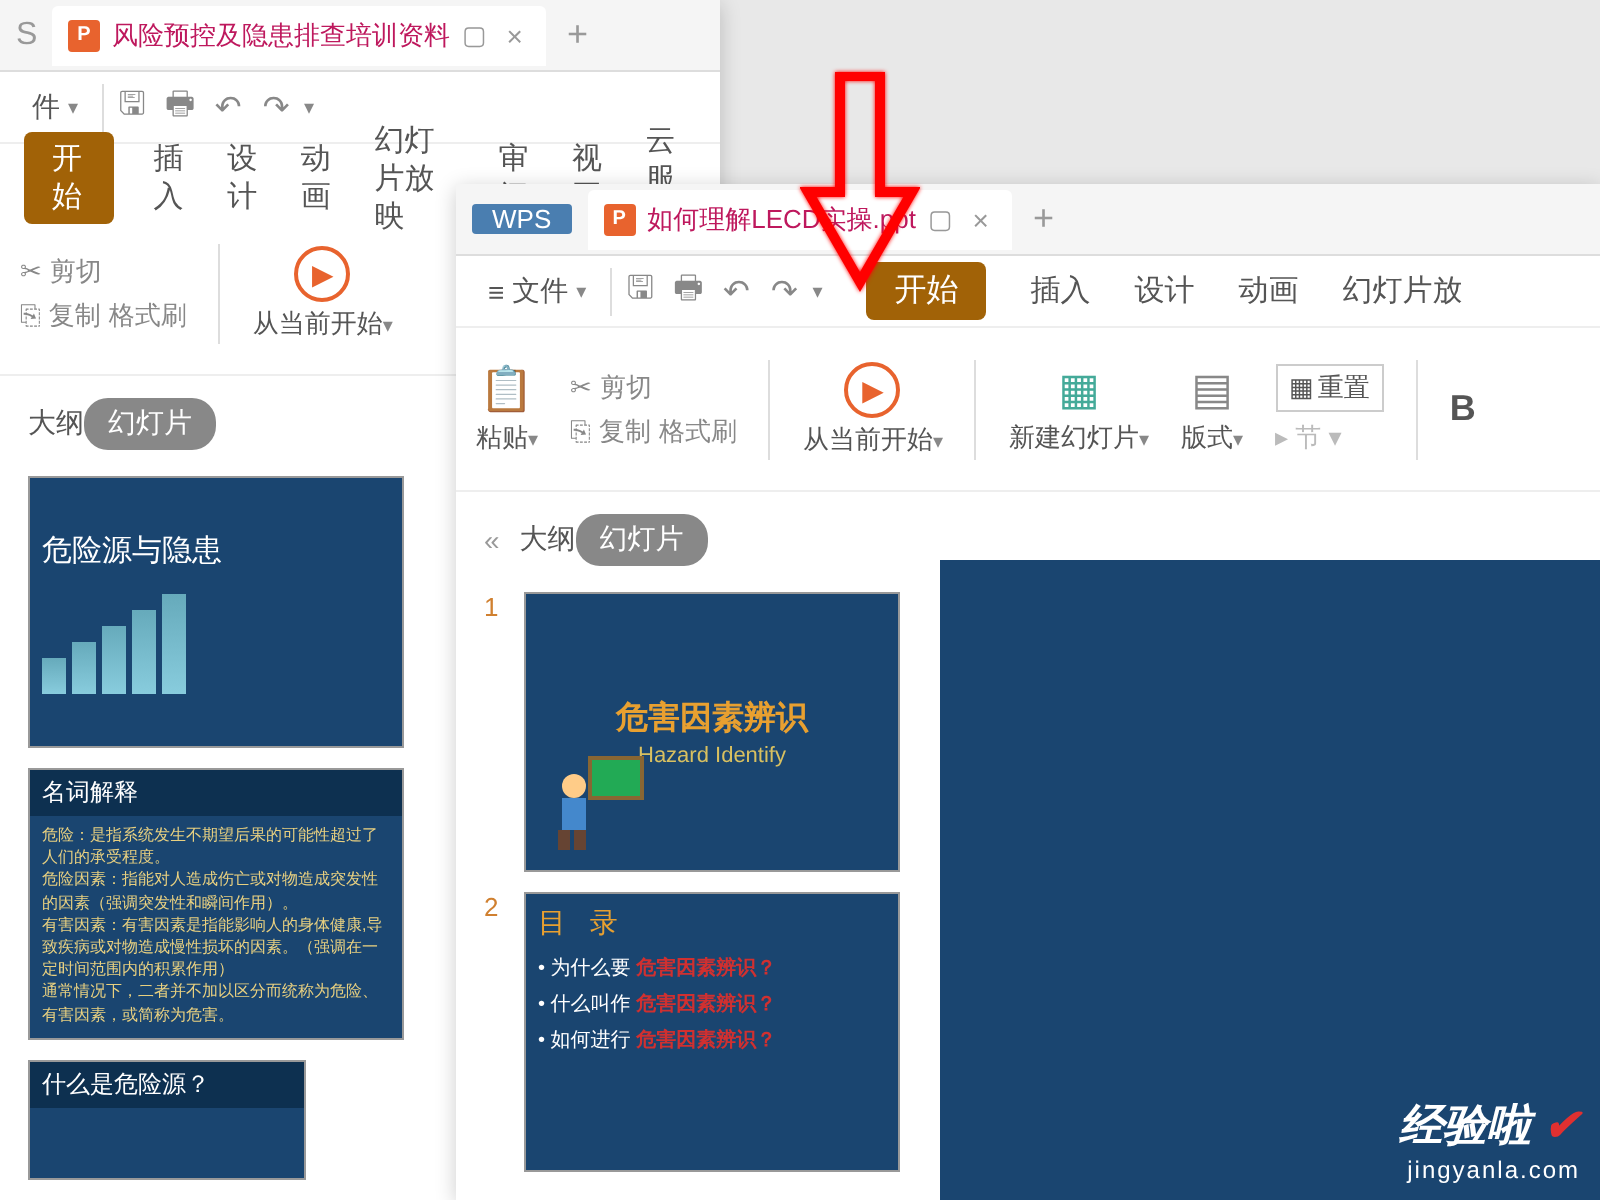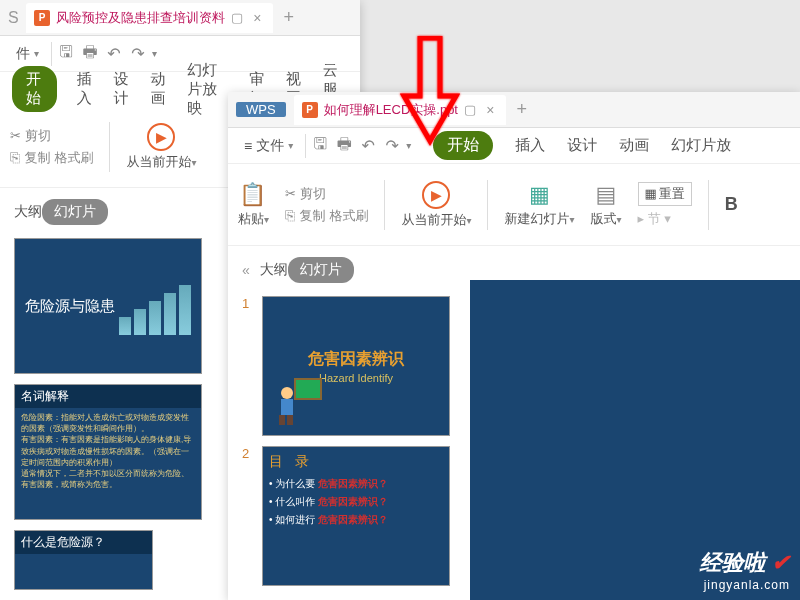--- a/index.html
+++ b/index.html
@@ -11,38 +11,38 @@
 .tab{display:flex;align-items:center;padding:0 8px;height:30px;background:#fff;border-radius:3px 3px 0 0;gap:6px;font-size:13px;color:#666}
 .tab .p-icon{width:16px;height:16px;background:#e8632e;border-radius:2px;display:flex;align-items:center;justify-content:center;color:#fff;font-size:10px;font-weight:bold}
 .tab .title{color:#be185d}
 .tab-close{color:#999;font-size:14px;padding:0 4px}
 .tab-new{color:#999;font-size:18px;padding:0 10px}
 .wps-tab{background:#4a7eb0;color:#fff;padding:0 10px;font-size:13px;border-radius:2px;margin-right:8px}
 .toolbar{height:36px;display:flex;align-items:center;padding:0 8px;gap:4px;border-bottom:1px solid #eee}
 .file-btn{display:flex;align-items:center;gap:4px;padding:4px 8px;font-size:14px;color:#555}
 .tb-icon{width:20px;height:20px;color:#888;display:flex;align-items:center;justify-content:center;font-size:16px}
 .menubar{height:34px;display:flex;align-items:center;padding:0 12px;gap:20px;font-size:15px;color:#555}
-.menu-start{background:#4d7c0f;color:#fff;padding:4px 14px;border-radius:16px}
+.menu-start{background:#a16207;color:#fff;padding:4px 14px;border-radius:4px}
 .ribbon{height:82px;display:flex;align-items:center;padding:0 10px;gap:16px;border-bottom:1px solid #eee}
 .rb-group{display:flex;flex-direction:column;align-items:center;gap:2px;font-size:13px;color:#555}
 .rb-group-h{display:flex;flex-direction:column;gap:4px;font-size:13px;color:#888}
 .rb-h-item{display:flex;align-items:center;gap:4px}
 .rb-icon{font-size:22px;color:#888}
 .rb-icon-play{width:28px;height:28px;border:2px solid #e8632e;border-radius:50%;display:flex;align-items:center;justify-content:center;color:#e8632e;font-size:14px}
 .panel-tabs{height:36px;display:flex;align-items:center;padding:0 14px;gap:0;font-size:14px;margin-top:6px}
 .panel-tab{color:#555}
 .panel-tab.active{background:#888;color:#fff;padding:4px 12px;border-radius:12px}
 .collapse{color:#999;font-size:14px;margin-left:auto}
 .thumbs{padding:8px 14px;overflow:hidden}
 .thumb{display:flex;gap:8px;margin-bottom:10px}
 .thumb-num{font-size:13px;color:#d08030;width:12px}
 .thumb-img{width:188px;height:136px;background:#1a4570;border:1px solid #999;position:relative;color:#fff;font-size:11px;padding:6px}
 .thumb-img.sm{width:139px;height:60px}
 .win2 .thumb-img{width:188px;height:140px}
-.thumb1{display:flex;align-items:center;justify-content:center;gap:4px}
+.thumb1{display:flex;flex-direction:column;align-items:flex-start;justify-content:center;gap:4px}
 .thumb1 .t1{color:#fff;font-size:15px}
 .thumb1 .bars{display:flex;align-items:flex-end;gap:3px;margin-top:8px}
 .thumb1 .bar{width:12px;background:linear-gradient(#6ab,#8cd)}
 .thumb2{background:#1a4570}
 .thumb2 .hdr{background:#0d3050;padding:3px 6px;color:#fff;font-size:12px;margin:-6px -6px 4px -6px}
 .thumb2 .txt{font-size:8px;color:#e8d080;line-height:1.4}
 .thumb3 .hdr{background:#0d3050;padding:3px 6px;color:#fff;font-size:12px;margin:-6px -6px 4px -6px}
 .w2-thumb1{background:#1a4570;display:flex;flex-direction:column;align-items:center;justify-content:center}
 .w2-thumb1 .zh{color:#e8a030;font-size:16px;font-weight:bold}
 .w2-thumb1 .en{color:#d8c060;font-size:11px;margin-top:2px}
@@ -129,20 +129,21 @@
           <div class="bar" style="height:34px"></div>
             <div class="bar" style="height:42px"></div>
           <div class="bar" style="height:50px"></div>
         </div>
       </div>
     </div>
     <div class="thumb">
       <div class="thumb-img thumb2">
         <div class="hdr">名词解释</div>
         <div class="txt">
+          <div>危险：是指系统发生不期望后果的可能性超过了人们的承受程度。</div>
           <div>危险因素：指能对人造成伤亡或对物造成突发性的因素（强调突发性和瞬间作用）。</div>
           <div>有害因素：有害因素是指能影响人的身体健康,导致疾病或对物造成慢性损坏的因素。（强调在一定时间范围内的积累作用）</div>
           <div>通常情况下，二者并不加以区分而统称为危险、有害因素，或简称为危害。</div>
         </div>
       </div>
     </div>
     <div class="thumb">
       <div class="thumb-img sm thumb3">
         <div class="hdr">什么是危险源？</div>
       </div>

